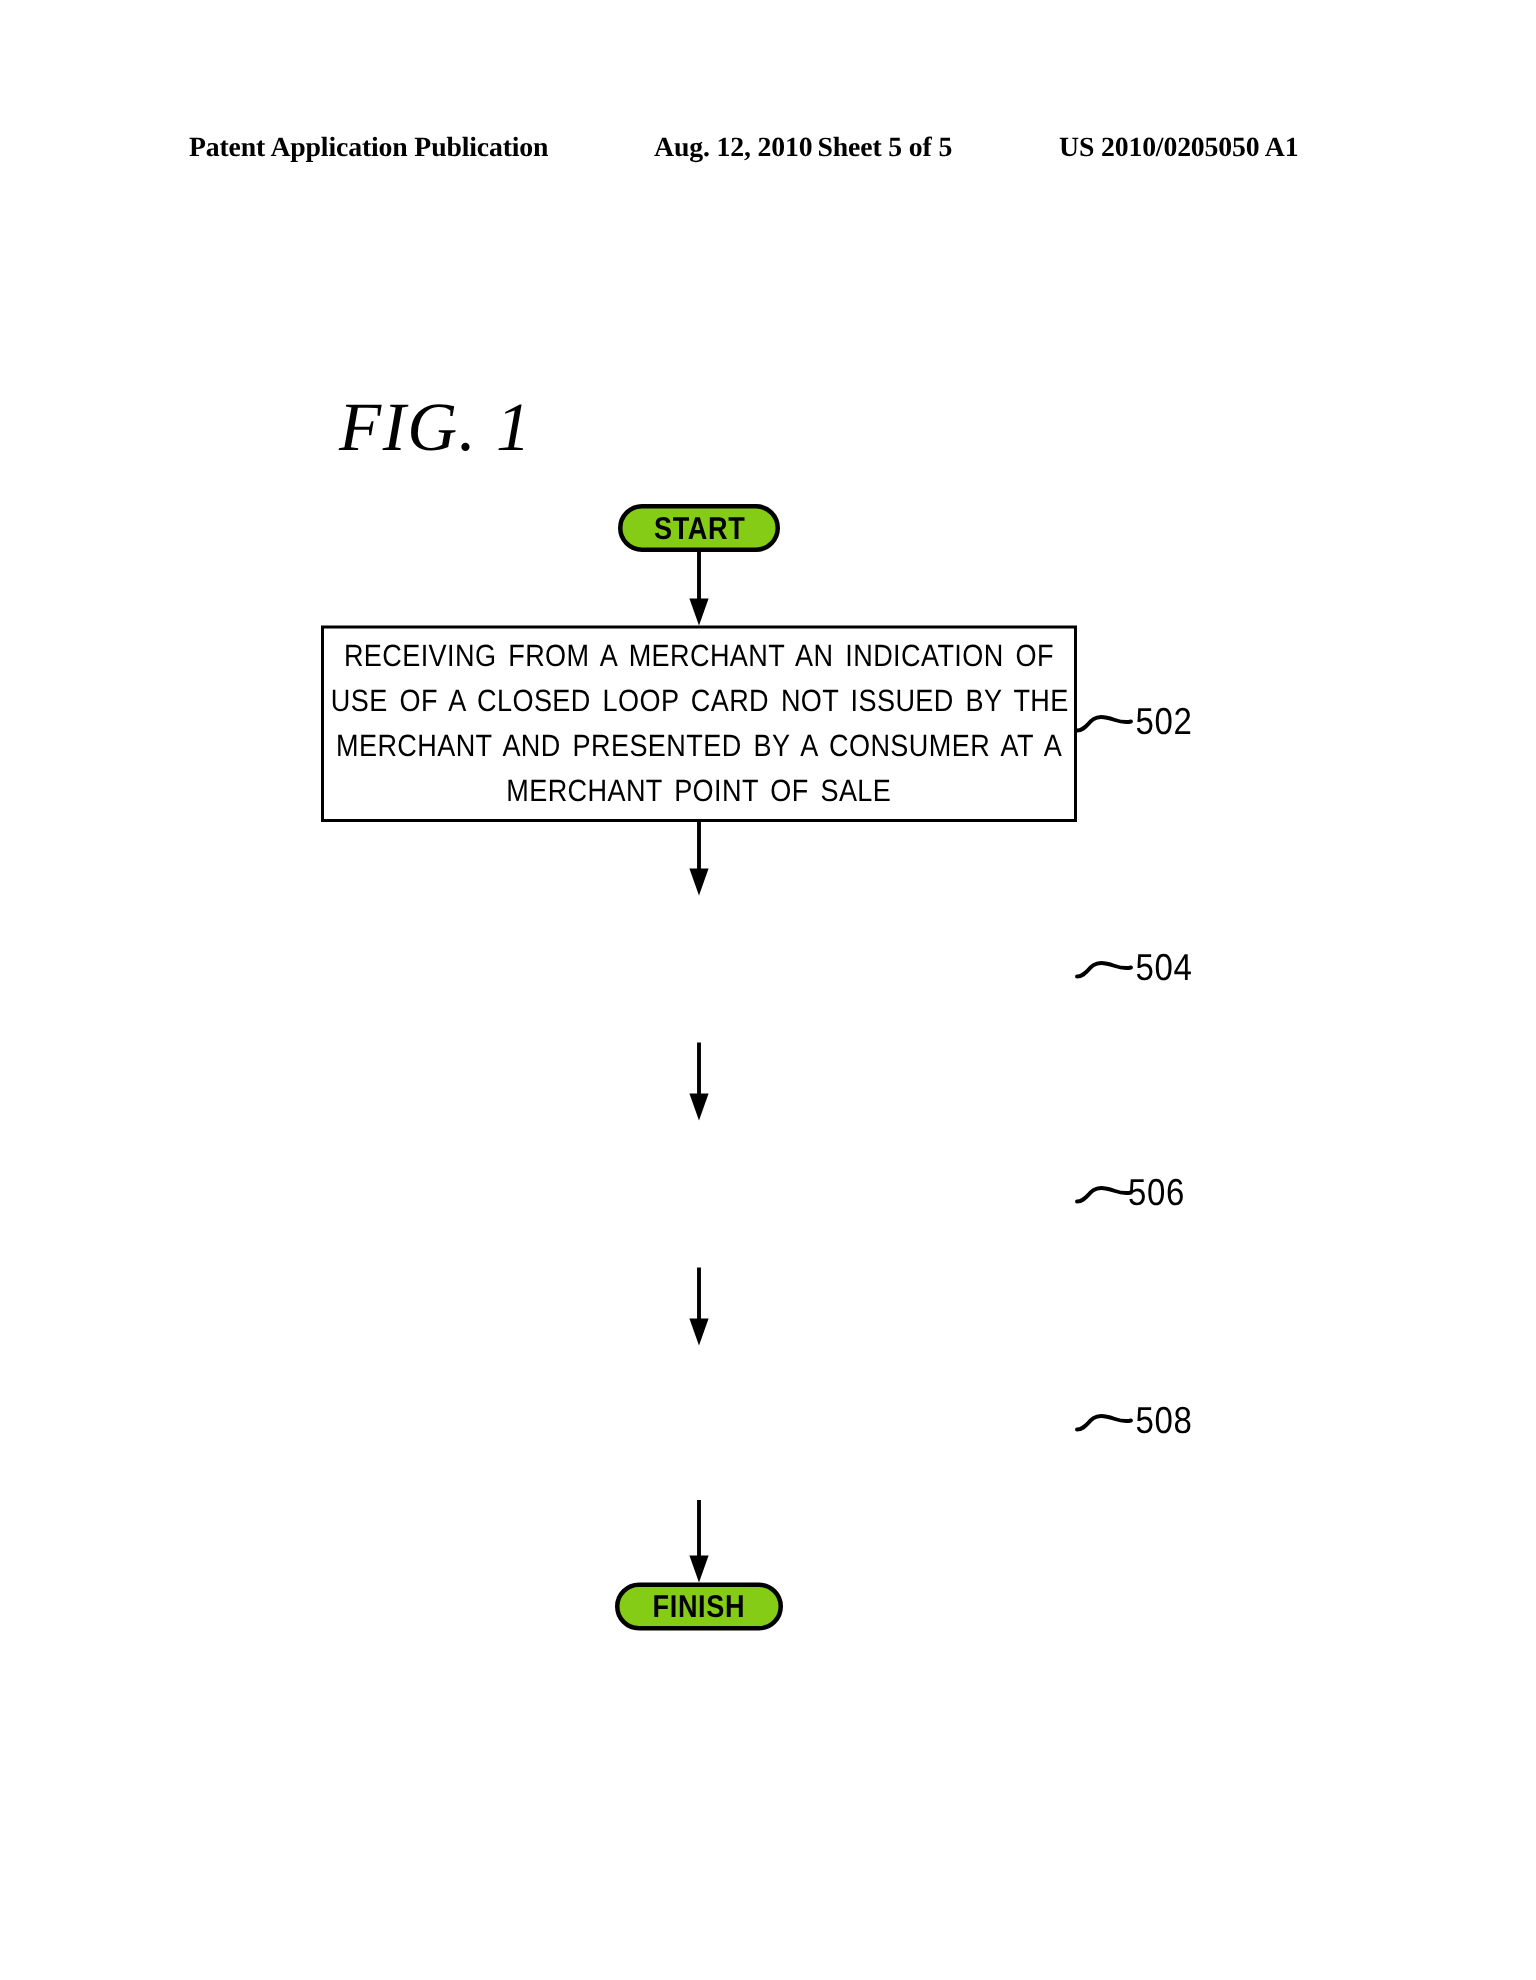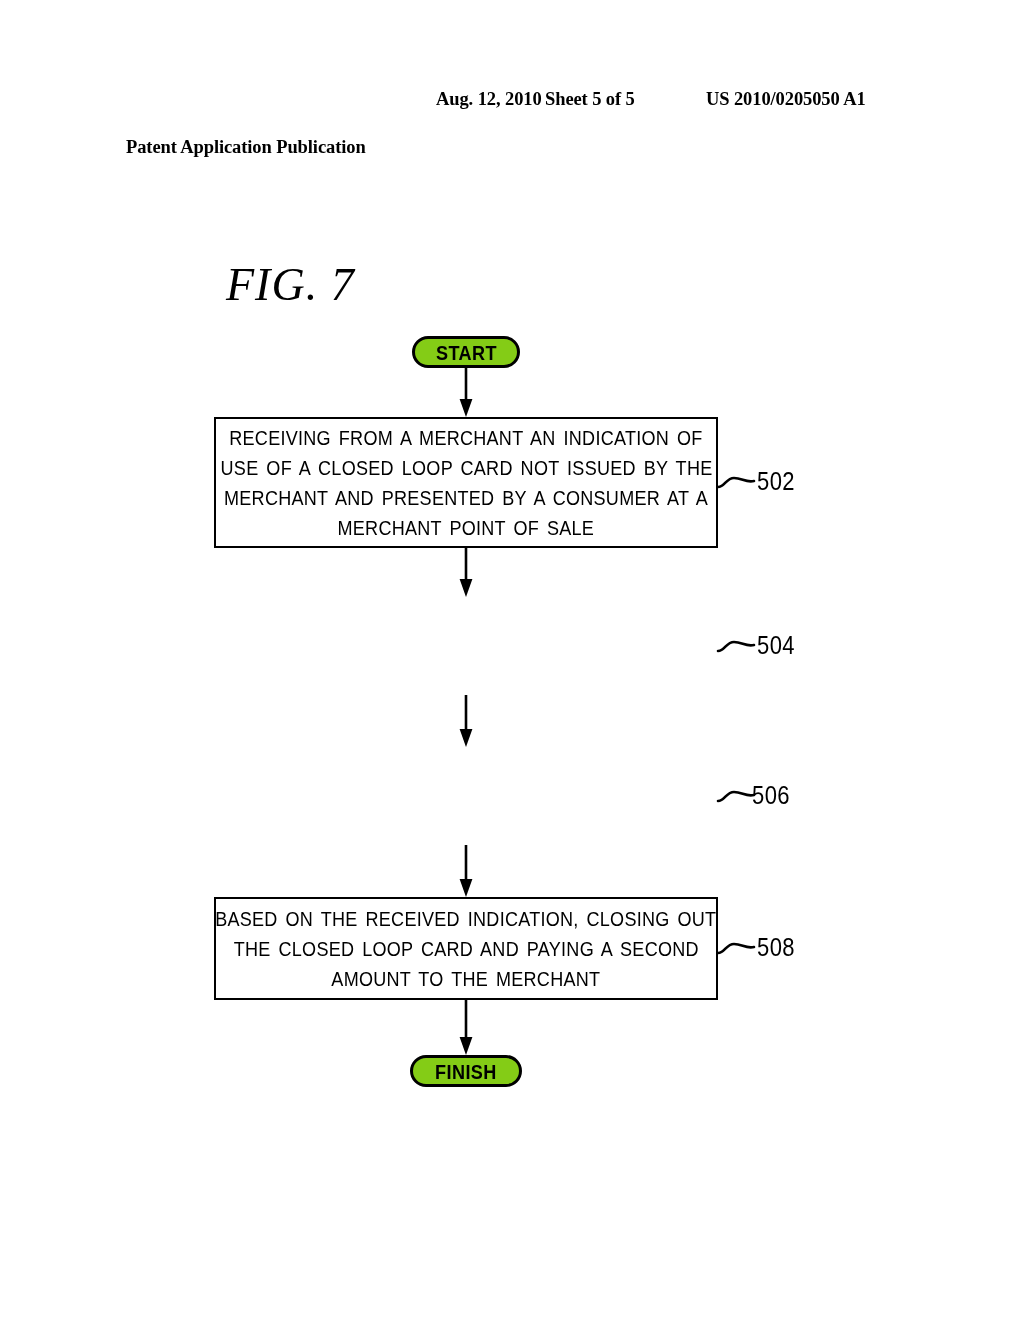--- a/index.html
+++ b/index.html
@@ -26,21 +26,21 @@
     top: 89px;
     left: 0;
     width: 1024px;
     height: 26px;
     font-family: "Liberation Serif", "DejaVu Serif", serif;
     font-weight: bold;
     font-size: 18.5px;
     letter-spacing: -0.1px;
     white-space: nowrap;
   }
-  .hdr-pub   { position: absolute; left: 126px;  top: 0; margin-top: 48px; }
+  .hdr-pub   { position: absolute; left: 126px;  top: 0; }
   .hdr-date  { position: absolute; left: 436px;  top: 0; }
   .hdr-sheet { position: absolute; left: 545px;  top: 0; }
   .hdr-num   { position: absolute; left: 706px;  top: 0; }
 
   
   .fig-label {
     position: absolute;
     left: 226px;
     top: 258px;
     font-family: "Liberation Serif", "DejaVu Serif", serif;
@@ -127,21 +127,21 @@
 
 <div id="page">
 
   <div class="hdr">
     <span class="hdr-pub">Patent Application Publication</span>
     <span class="hdr-date">Aug. 12, 2010</span>
     <span class="hdr-sheet">Sheet 5 of 5</span>
     <span class="hdr-num">US 2010/0205050 A1</span>
   </div>
 
-  <div class="fig-label">FIG. 7</div>
+  <div class="fig-label">FIG. 1</div>
 
   <div class="term" style="left:412px; top:336px; width:108px; height:32px;">
     <span class="term-txt">START</span>
   </div>
 
   <div class="conn" style="left:454px; top:368px; height:49px;">
     <svg width="24" height="49" viewBox="0 0 24 49" aria-hidden="true">
       <line x1="12" y1="0" x2="12" y2="36" stroke="#000" stroke-width="2.6"></line>
       <polygon points="12,49 5.6,31 18.4,31" fill="#000"></polygon>
     </svg>
@@ -188,25 +188,20 @@
   </div>
   <div class="refnum" style="left:752px; top:783px;">506</div>
 
   <div class="conn" style="left:454px; top:845px; height:52px;">
     <svg width="24" height="52" viewBox="0 0 24 52" aria-hidden="true">
       <line x1="12" y1="0" x2="12" y2="39" stroke="#000" stroke-width="2.6"></line>
       <polygon points="12,52 5.6,34 18.4,34" fill="#000"></polygon>
     </svg>
   </div>
 
-  <div class="pbox" style="left:214px; top:897px; width:504px; height:103px;">
-    <div class="line">BASED ON THE RECEIVED INDICATION, CLOSING OUT</div>
-    <div class="line">THE CLOSED LOOP CARD AND PAYING A SECOND</div>
-    <div class="line">AMOUNT TO THE MERCHANT</div>
-  </div>
   <div class="leader" style="left:716px; top:936px;">
     <svg width="44" height="24" viewBox="0 0 44 24" aria-hidden="true">
       <path d="M2,17 C9,17 10,8 18,8 C26,8 30,13 38,11" fill="none" stroke="#000" stroke-width="2.6" stroke-linecap="round"></path>
     </svg>
   </div>
   <div class="refnum" style="left:757px; top:935px;">508</div>
 
   <div class="conn" style="left:454px; top:1000px; height:55px;">
     <svg width="24" height="55" viewBox="0 0 24 55" aria-hidden="true">
       <line x1="12" y1="0" x2="12" y2="42" stroke="#000" stroke-width="2.6"></line>

